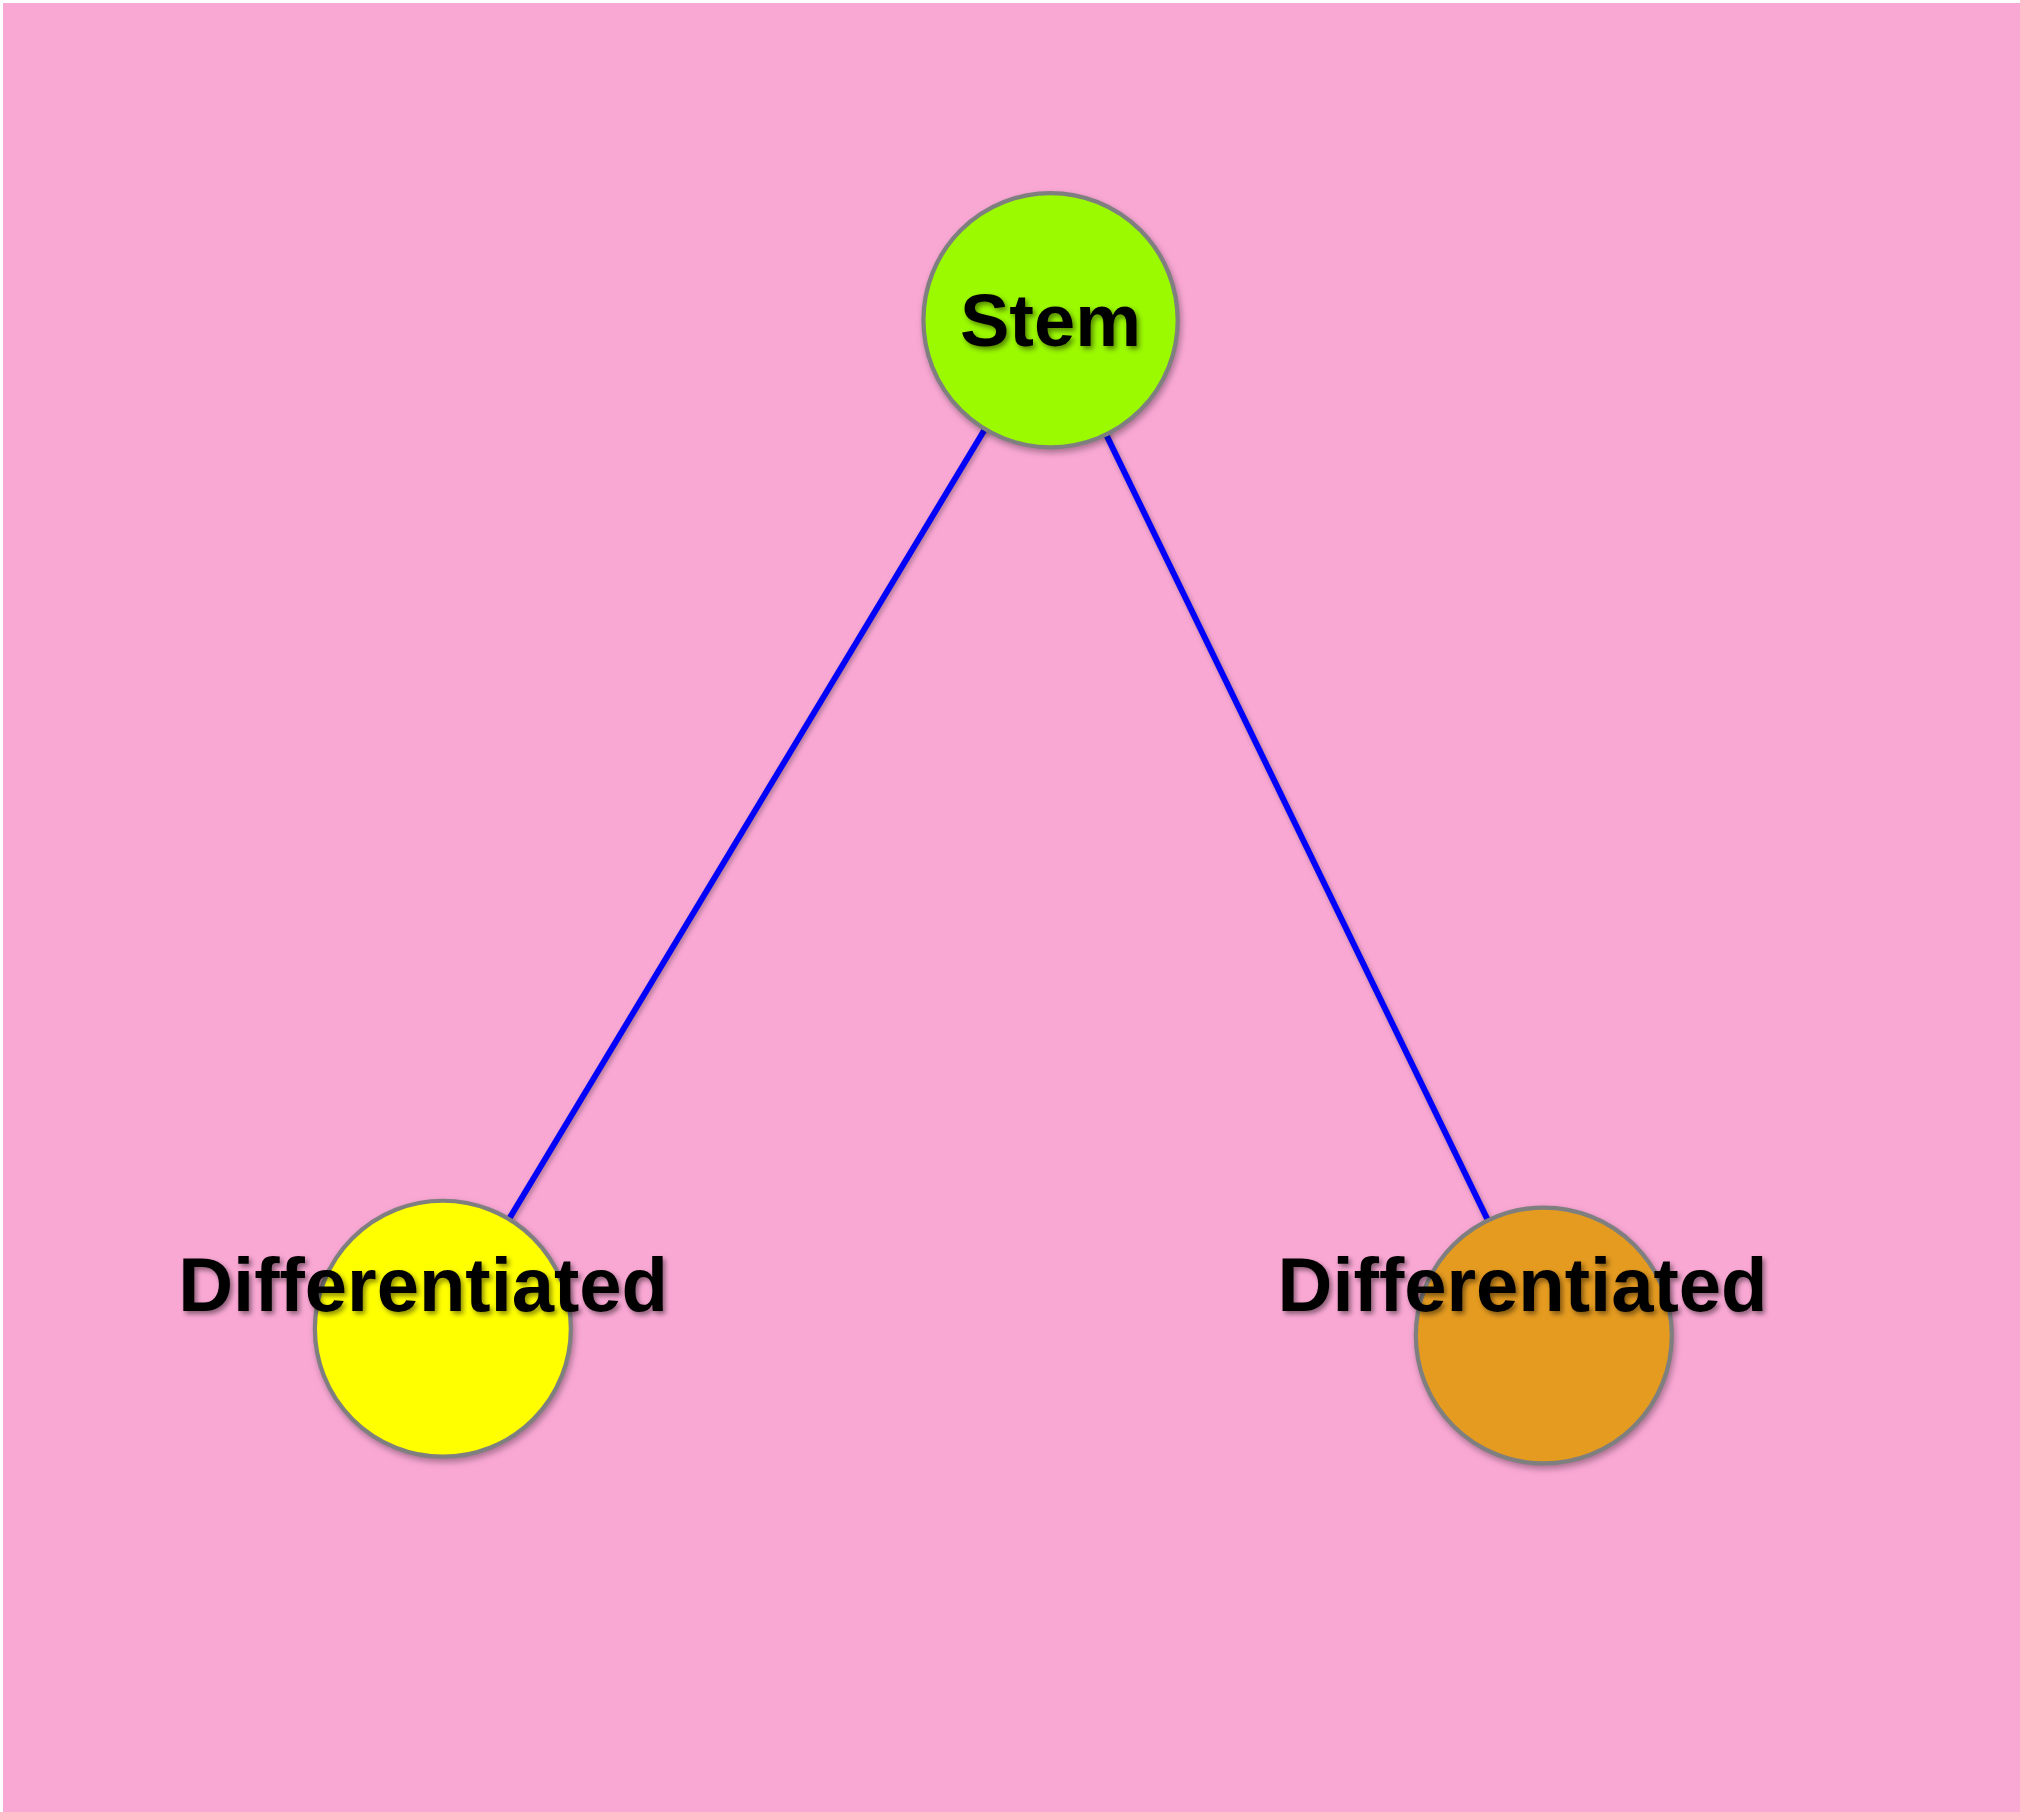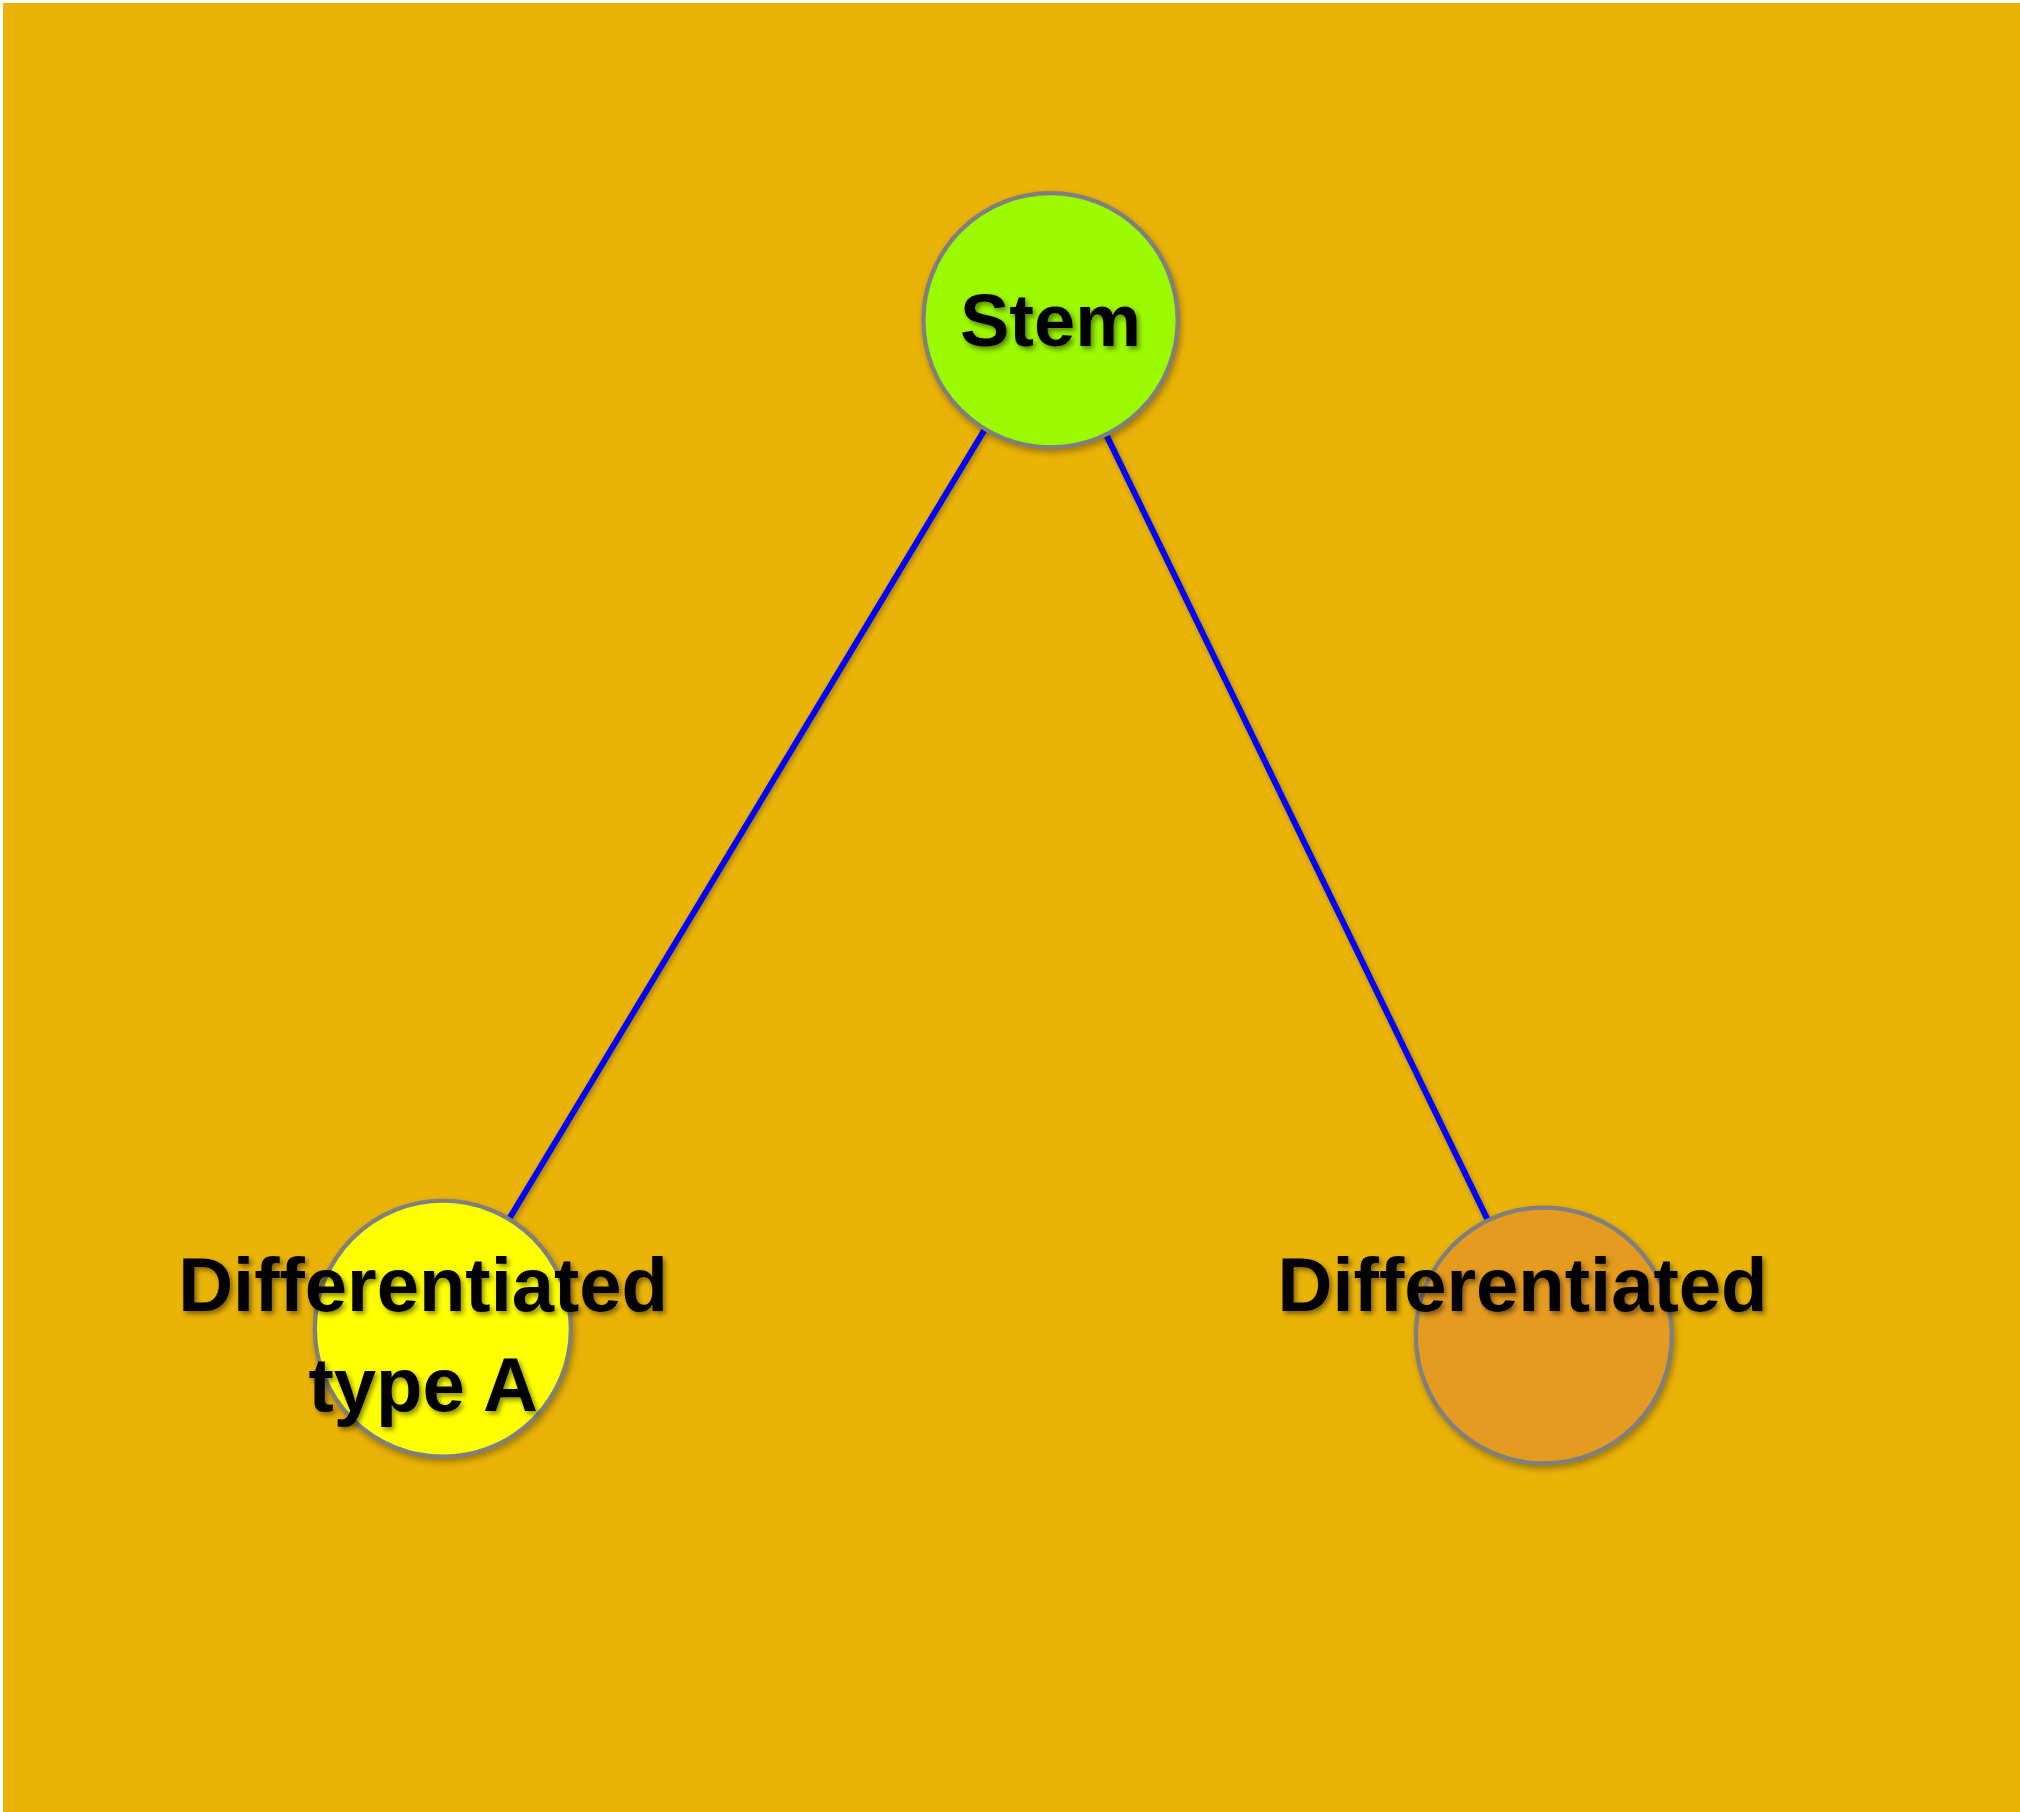--- a/index.html
+++ b/index.html
@@ -58,36 +58,35 @@
   }
   .label-type-b {
     left: 1096px;
     top: 1232px;
     font-size: 76px;
   }
 </style>
 </head>
 <body style="background: rgb(255, 255, 255);">
 
-<div class="canvas" style="background: #eab308;">
+<div class="canvas" style="background: #f9a8d4;">
 
   <svg class="graph" viewBox="0 0 2381 2134">
     <line class="edge-line" x1="1236" y1="374" x2="519" y2="1564" stroke="#0202f8"></line>
     <line class="edge-line" x1="1236" y1="374" x2="1818" y2="1572" stroke="#0202f8"></line>
 
     <circle class="node-circle" cx="1236" cy="374" r="150" fill="#9bf900" stroke="#7f7f7f"></circle>
     <circle class="node-circle" cx="519" cy="1564" r="151" fill="#ffff00" stroke="#7f7f7f"></circle>
     <circle class="node-circle" cx="1818" cy="1572" r="151" fill="#e59b20" stroke="#7f7f7f"></circle>
   </svg>
 
   <div class="node-label label-stem" style="color: rgb(0, 0, 0);">Stem</div>
 
   <div class="node-label label-type-a" style="color: rgb(0, 0, 0);">
     <div>Differentiated</div>
-    <div>type A</div>
   </div>
 
   <div class="node-label label-type-b" style="color: rgb(0, 0, 0);">
     <div>Differentiated</div>
   </div>
 
 </div>
 
 
 </body></html>

